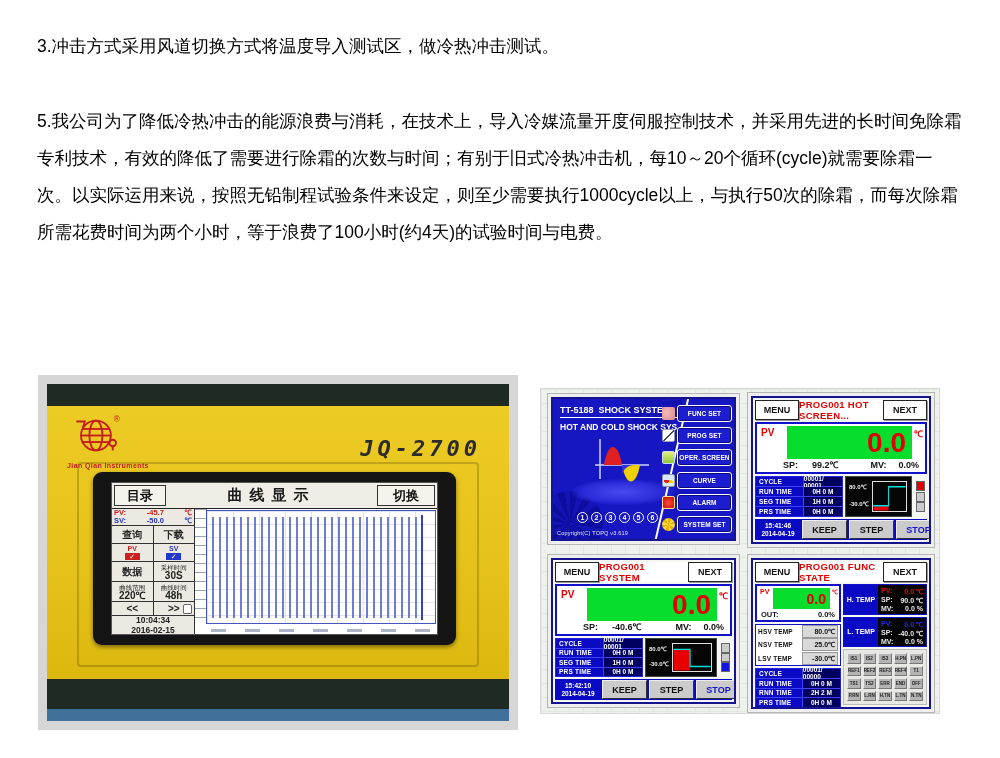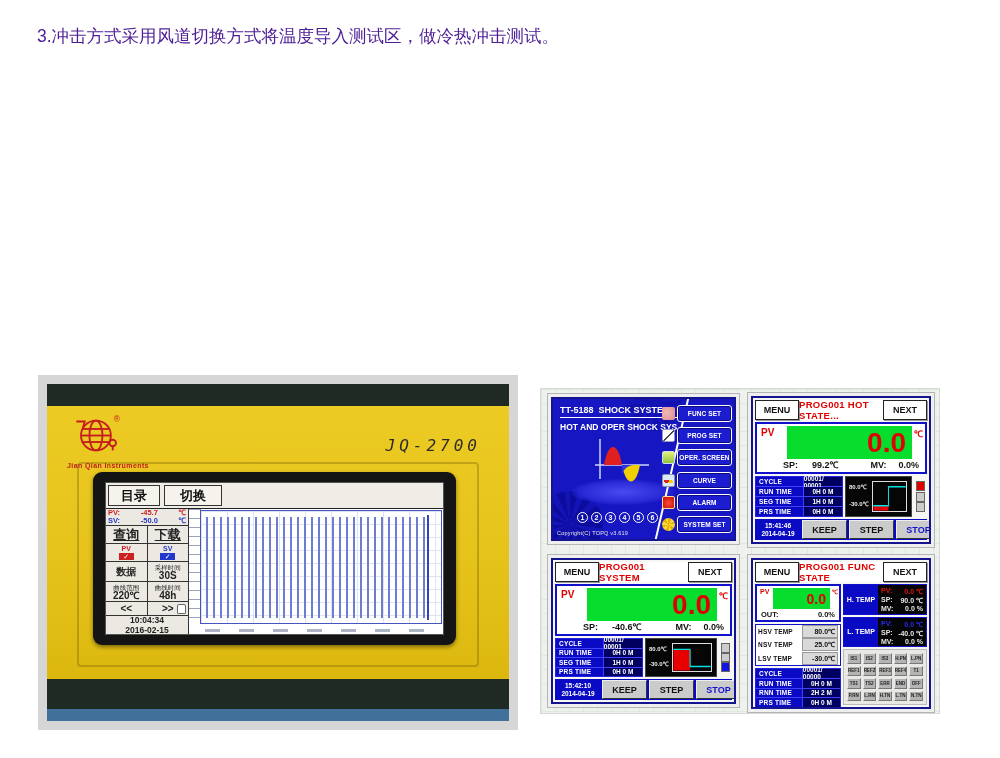--- a/index.html
+++ b/index.html
@@ -1,49 +1,49 @@
 <!DOCTYPE html>
 <html><head>
 <meta charset="utf-8">
 <style>
   html,body{margin:0;padding:0;background:#fff;}
   .page{position:relative;width:1000px;height:758px;background:#ffffff;font-family:"Liberation Sans",sans-serif;overflow:hidden;}
 
   
-  .text-block{position:absolute;left:37px;top:18px;width:926px;color:#4c1d95;font-size:17.5px;}
+  .text-block{position:absolute;left:37px;top:28px;width:926px;color:#000000;font-size:17.5px;}
   .text-block p{margin:0 0 38px;line-height:37px;}
 
   
   .figure-left{position:absolute;left:38px;top:375px;width:480px;height:355px;background:#d6d6d6;padding:9px;box-sizing:border-box;}
   .photo{position:relative;width:100%;height:100%;background:#25312a;overflow:hidden;}
   .band-top{height:22px;background:#1f2a24;}
   .panel-yellow{height:273px;position:relative;background:linear-gradient(180deg,#eccb24 0%,#e6c31b 55%,#dcb80f 100%);}
   .panel-outline{position:absolute;left:30px;right:30px;top:56px;bottom:12px;border:2px solid rgba(90,70,0,.28);border-radius:4px;}
   .band-bottom{height:30px;background:#1f2a24;}
   .strip-blue{height:12px;background:#41719a;}
   .logo{position:absolute;left:20px;top:8px;text-align:left;}
   .brand{font-size:7px;font-weight:bold;color:#c01f1f;letter-spacing:.4px;margin-top:1px;}
-  .model{position:absolute;right:28px;top:30px;font-size:16px;font-weight:normal;font-style:italic;letter-spacing:4px;color:#2b2b2b;font-family:"DejaVu Sans Mono","Liberation Sans",monospace;}
-
-  .bezel{position:absolute;left:46px;top:66px;width:363px;height:173px;background:#141414;border-radius:9px;padding:10px 12px;box-sizing:border-box;box-shadow:0 2px 4px rgba(0,0,0,.45);}
+  .model{position:absolute;right:28px;top:30px;font-size:22px;font-weight:bold;font-style:italic;letter-spacing:4px;color:#2b2b2b;font-family:"DejaVu Sans Mono","Liberation Sans",monospace;}
+
+  .bezel{position:absolute;left:46px;top:66px;width:363px;height:173px;background:#141414;border-radius:9px;padding:10px 18px;box-sizing:border-box;box-shadow:0 2px 4px rgba(0,0,0,.45);}
   .scr{width:100%;height:100%;background:#e9e6df;border:1px solid #555;display:flex;flex-direction:column;box-sizing:border-box;}
   .scr-head{display:flex;height:25px;border-bottom:1px solid #222;background:#f0ede6;flex:none;}
   .scr-btn{width:52px;border:1px solid #333;margin:2px;background:#f6f3ec;font-size:13px;font-weight:bold;display:flex;align-items:center;justify-content:center;color:#111;box-sizing:border-box;}
   .scr-title{flex:1;display:flex;align-items:center;justify-content:center;font-size:15px;font-weight:bold;letter-spacing:7px;color:#1b1b1b;}
   .scr-body{flex:1;display:flex;min-height:0;}
   .scr-side{width:82px;flex:none;border-right:1px solid #333;display:flex;flex-direction:column;color:#222;background:#ece9e2;}
   .srow{display:flex;border-bottom:1px solid #333;box-sizing:border-box;}
   .scell{flex:1;border-right:1px solid #333;display:flex;flex-direction:column;align-items:center;justify-content:center;text-align:center;padding:1px 0;box-sizing:border-box;min-width:0;}
   .scell:last-child{border-right:none;}
   .vals{height:16px;flex:none;flex-direction:column;display:flex;justify-content:center;padding:0 2px;border-bottom:1px solid #333;}
   .vline{display:flex;justify-content:space-between;font-size:7.5px;font-weight:bold;line-height:8px;}
   .vline.pv{color:#cc1d1d;}
   .vline.sv{color:#2336c4;}
   .r-btn{height:18px;flex:none;}
-  .r-btn .scell{font-size:13px;font-weight:bold;text-decoration:underline;}
+  .r-btn .scell{font-size:10px;font-weight:bold;}
   .r-chk{height:18px;flex:none;}
   .chk-lab{font-size:7px;font-weight:bold;line-height:7px;}
   .chk-lab.red{color:#cc1d1d;} .chk-lab.blue{color:#2336c4;}
   .chk{width:15px;height:9px;margin-top:1px;display:flex;align-items:center;justify-content:center;color:#fff;font-size:7px;line-height:7px;}
   .chk.red{background:#cc2020;} .chk.blue{background:#2238cc;}
   .r-data{height:20px;flex:none;}
   .cell-big{font-size:10px;font-weight:bold;}
   .cell-two-a{font-size:6.5px;line-height:7px;}
   .cell-two-b{font-size:10px;font-weight:bold;line-height:9px;}
   .r-range{height:20px;flex:none;}
@@ -148,20 +148,21 @@
   .ind-grid{height:56px;flex:none;background:#e8e8e4;border:1px solid #bbb;display:grid;grid-template-columns:repeat(5,1fr);gap:2px;padding:3px;box-sizing:border-box;}
   .ind-grid span{background:#b4b4b4;border:1px solid #777;border-top-color:#e8e8e8;border-left-color:#e8e8e8;font-size:4.5px;color:#222;display:flex;align-items:center;justify-content:center;font-weight:bold;overflow:hidden;}
 </style>
 </head>
 <body>
 
 <div class="page">
 
   <div class="text-block">
     <p>3.冲击方式采用风道切换方式将温度导入测试区，做冷热冲击测试。</p>
+    <p>5.我公司为了降低冷热冲击的能源浪费与消耗，在技术上，导入冷媒流量开度伺服控制技术，并采用先进的长时间免除霜专利技术，有效的降低了需要进行除霜的次数与时间；有别于旧式冷热冲击机，每10～20个循环(cycle)就需要除霜一次。以实际运用来说，按照无铅制程试验条件来设定，则至少需要执行1000cycle以上，与执行50次的除霜，而每次除霜所需花费时间为两个小时，等于浪费了100小时(约4天)的试验时间与电费。</p>
   </div>
 
   <div class="figure-left">
     <div class="photo">
       <div class="band-top"></div>
       <div class="panel-yellow">
         <div class="panel-outline"></div>
         <div class="logo">
           <svg viewBox="0 0 60 46" width="56" height="43">
             <g stroke="#c41e1e" fill="none" stroke-width="2">
@@ -177,20 +178,21 @@
             <text x="50" y="9" font-size="9" fill="#c41e1e">®</text>
           </svg>
           <div class="brand">Jian Qian Instruments</div>
         </div>
         <div class="model">JQ-2700</div>
 
         <div class="bezel">
           <div class="scr">
             <div class="scr-head">
               <div class="scr-btn">目录</div>
+              <div class="scr-title">曲线显示</div>
               <div class="scr-btn" style="width:58px">切换</div>
             </div>
             <div class="scr-body">
               <div class="scr-side">
                 <div class="vals">
                   <div class="vline pv">
                     <span>PV:</span>
                     <span>-45.7</span>
                     <span>℃</span>
                   </div>
@@ -260,21 +262,21 @@
     </div>
   </div>
 
   <div class="figure-right">
 
     <div class="hmi pos-s1">
       <div class="hmi-inner s1-bg">
         <div class="deco d1"></div>
         <div class="deco d2"></div>
         <div class="s1-title1">TT-5188  SHOCK SYSTEM</div>
-        <div class="s1-title2">HOT AND OPER SHOCK SYS</div>
+        <div class="s1-title2">HOT AND COLD SHOCK SYS</div>
         <div class="s1-ellipse"></div>
         <svg class="s1-gfx" width="64" height="54" viewBox="0 0 64 54">
           <line x1="11" y1="4" x2="11" y2="44" stroke="#cfd6ff" stroke-width="1.5"></line>
           <line x1="6" y1="30" x2="60" y2="30" stroke="#cfd6ff" stroke-width="1.5"></line>
           <path d="M15,30 C19,6 29,6 33,30 Z" fill="#e02020"></path>
           <path d="M33,30 C37,52 47,52 51,30 Z" fill="#f0d000"></path>
           <path d="M33,30 L33,42 A12,12 0 0 1 45,30 Z" fill="#3333dd"></path>
         </svg>
         <div class="s1-steps">
             <span>1</span>
@@ -312,21 +314,21 @@
               <div class="mbtn">SYSTEM SET</div>
             </div>
         </div>
       </div>
     </div>
 
     <div class="hmi pos-s2">
       <div class="hmi-inner lt-bg">
         <div class="h-head">
           <div class="h-btn">MENU</div>
-          <div class="h-title">PROG001 HOT STATE...</div>
+          <div class="h-title">PROG001 HOT SCREEN...</div>
           <div class="h-btn">NEXT</div>
         </div>
         <div class="pv-panel">
           <span class="pv-lab">PV</span>
           <div class="green">
               <span class="bigval">0.0</span>
             </div>
           <span class="unit">℃</span>
           <div class="sp-row">
             <span class="sp-l">SP:</span>

